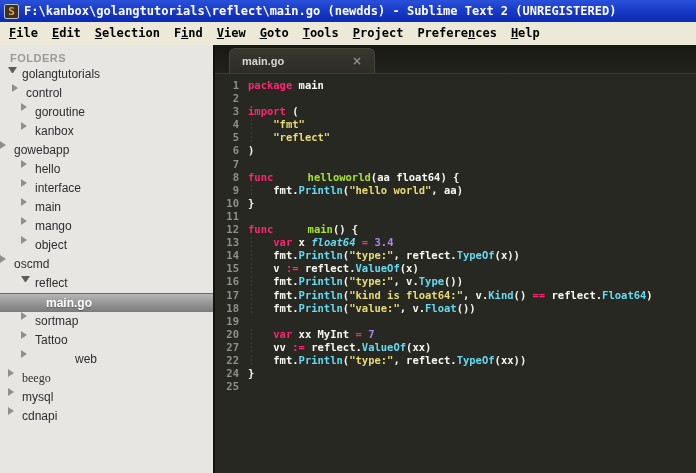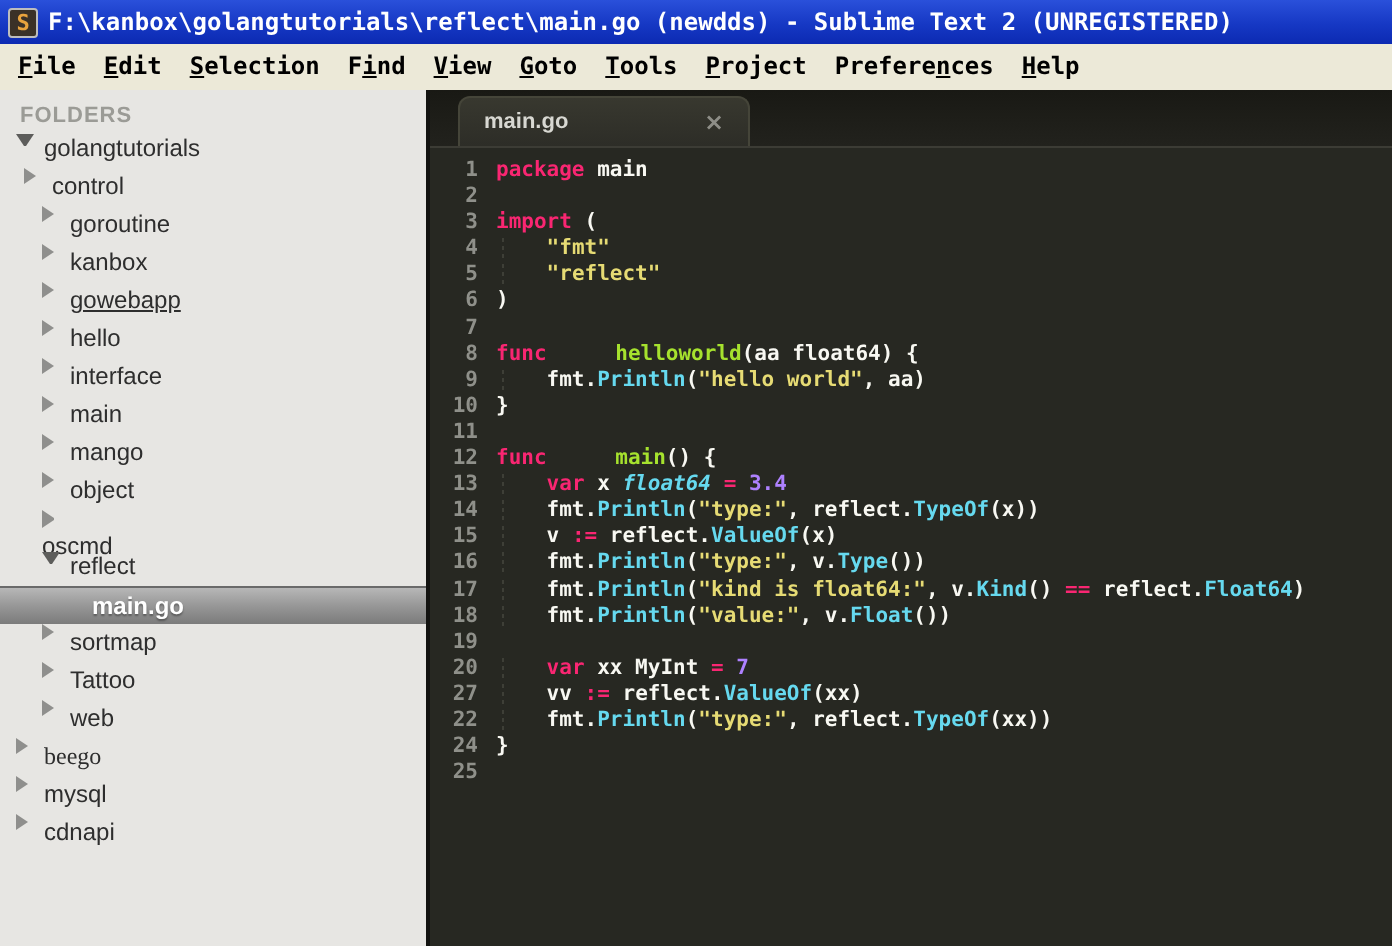--- a/index.html
+++ b/index.html
@@ -152,21 +152,21 @@
             <span>control</span>
           </div>
           <div class="sb-row" style="padding-left: 21px;">
             <span class="tri tri-collapsed"></span>
             <span>goroutine</span>
           </div>
           <div class="sb-row" style="padding-left: 21px;">
             <span class="tri tri-collapsed"></span>
             <span>kanbox</span>
           </div>
-          <div class="sb-row" style="padding-left: 21px; text-decoration: underline;">
+          <div class="sb-row" style="">
             <span class="tri tri-collapsed"></span>
             <span>gowebapp</span>
           </div>
           <div class="sb-row" style="padding-left: 21px;">
             <span class="tri tri-collapsed"></span>
             <span>hello</span>
           </div>
           <div class="sb-row" style="padding-left: 21px;">
             <span class="tri tri-collapsed"></span>
             <span>interface</span>
@@ -176,40 +176,40 @@
             <span>main</span>
           </div>
           <div class="sb-row" style="padding-left: 21px;">
             <span class="tri tri-collapsed"></span>
             <span>mango</span>
           </div>
           <div class="sb-row" style="padding-left: 21px;">
             <span class="tri tri-collapsed"></span>
             <span>object</span>
           </div>
-          <div class="sb-row" style="padding-left: 21px; flex-direction: column;">
+          <div class="sb-row" style="">
             <span class="tri tri-collapsed"></span>
             <span>oscmd</span>
           </div>
           <div class="sb-row" style="padding-left: 21px;">
             <span class="tri tri-expanded"></span>
             <span>reflect</span>
           </div>
           <div class="sb-row selected" style="padding-left: 46px;">
             <span>main.go</span>
           </div>
           <div class="sb-row" style="padding-left: 21px;">
             <span class="tri tri-collapsed"></span>
             <span>sortmap</span>
           </div>
           <div class="sb-row" style="padding-left: 21px;">
             <span class="tri tri-collapsed"></span>
             <span>Tattoo</span>
           </div>
-          <div class="sb-row" style="padding-left: 21px;">
+          <div class="sb-row" style="padding-left: 21px; gap: 40px;">
             <span class="tri tri-collapsed"></span>
             <span>web</span>
           </div>
           <div class="sb-row" style="padding-left: 8px; font-family: Liberation Serif, serif;">
             <span class="tri tri-collapsed"></span>
             <span>beego</span>
           </div>
           <div class="sb-row" style="padding-left: 8px;">
             <span class="tri tri-collapsed"></span>
             <span>mysql</span>

